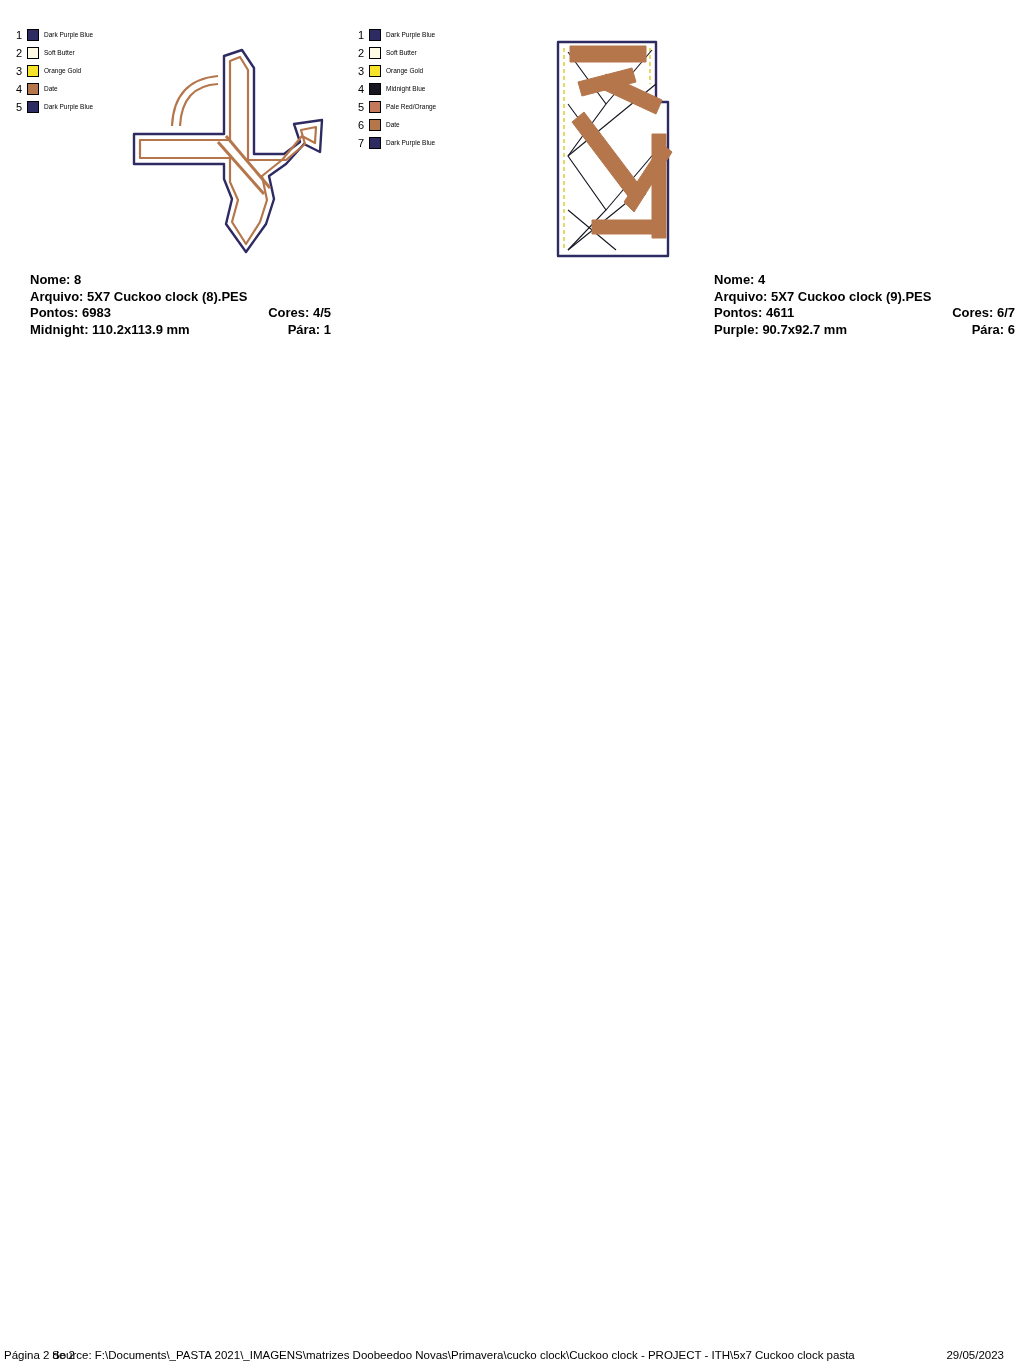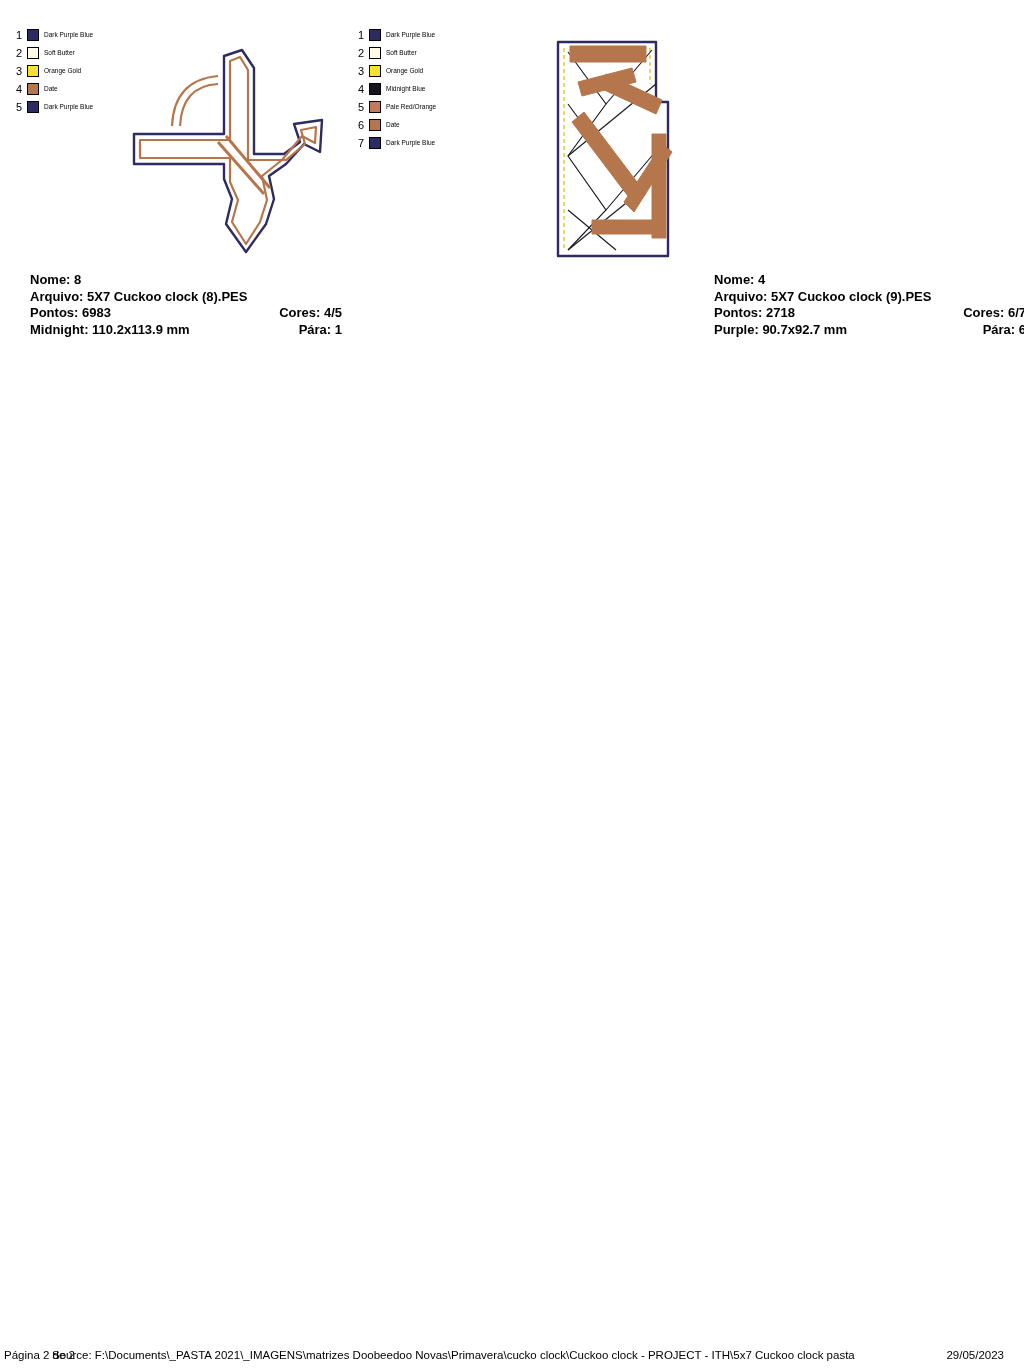--- a/index.html
+++ b/index.html
@@ -82,21 +82,21 @@
     white-space: nowrap;
   }
   #info-0 { left: 16px; top: 258px; width: 312px; }
   #info-1 { left: 358px; top: 258px; width: 312px; }
   .info-line {
     position: relative;
     height: 16.5px;
   }
   .info-right {
     position: absolute;
-    right: 0;
+    right: 11px;
     top: 0;
     margin-left: 24px;
   }
 
   
   .footer {
     position: absolute;
     left: 0;
     top: 1348px;
     width: 1024px;
@@ -262,21 +262,21 @@
     </div>
 
     <div class="info" id="info-1">
       <div class="info-line">
         <span>Nome: 4</span>
       </div>
       <div class="info-line">
         <span>Arquivo: 5X7 Cuckoo clock (9).PES</span>
       </div>
       <div class="info-line">
-        <span>Pontos: 2718</span>
+        <span>Pontos: 4611</span>
         <span class="info-right">Cores: 6/7</span>
       </div>
       <div class="info-line">
         <span>Purple: 90.7x92.7 mm</span>
         <span class="info-right">Pára: 6</span>
       </div>
     </div>
   </div>
 
   <div class="footer">

